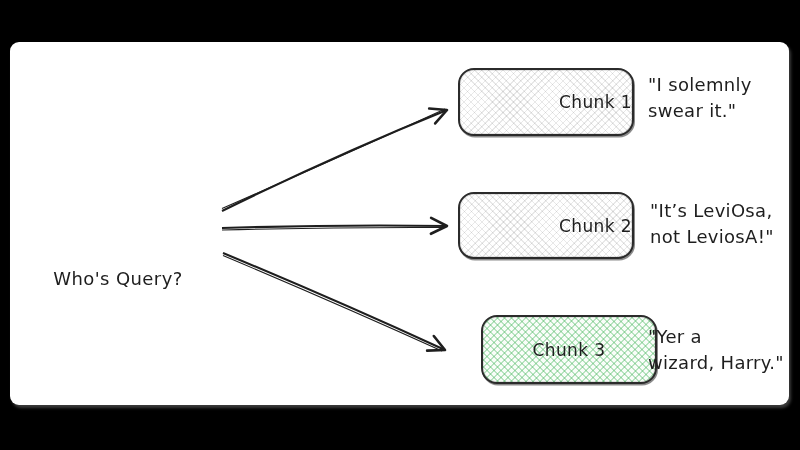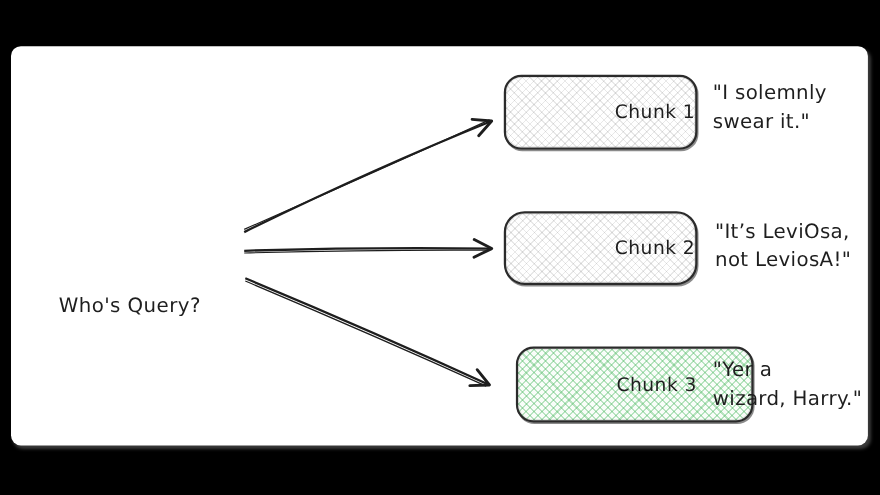--- a/index.html
+++ b/index.html
@@ -26,22 +26,22 @@
     justify-content: flex-end;
   }
   .hatch-green{
     background-color:#f9fdf9;
     background-image:
       repeating-linear-gradient(45deg, rgba(64,180,87,0.35) 0 1.4px, transparent 1.4px 5px),
       repeating-linear-gradient(135deg, rgba(64,180,87,0.35) 0 1.4px, transparent 1.4px 5px);
   }
   .node-original{left:23px;top:153px;width:170px;height:63px;}
   .node-chunk1{left:448px;top:26px;width:172px;height:64px;}
-  .node-chunk2{left:448px;top:150px;width:172px;height:63px;border-radius:19px;}
-  .node-chunk3{left:459px;top:273px;width:172px;height:65px;padding-left:40px;}
+  .node-chunk2{left:448px;top:150px;width:172px;height:63px;}
+  .node-chunk3{left:471px;top:273px;width:172px;height:65px;}
   .caption{
     position:absolute;left:23px;top:226px;width:170px;text-align:center;
     font-size:18px;letter-spacing:0.4px;
   }
   .quote{
     position:absolute;font-size:18px;line-height:26px;letter-spacing:0.3px;
     white-space:nowrap;
   }
   .quote span{display:block;}
   .quote-1{left:638px;top:30px;}

